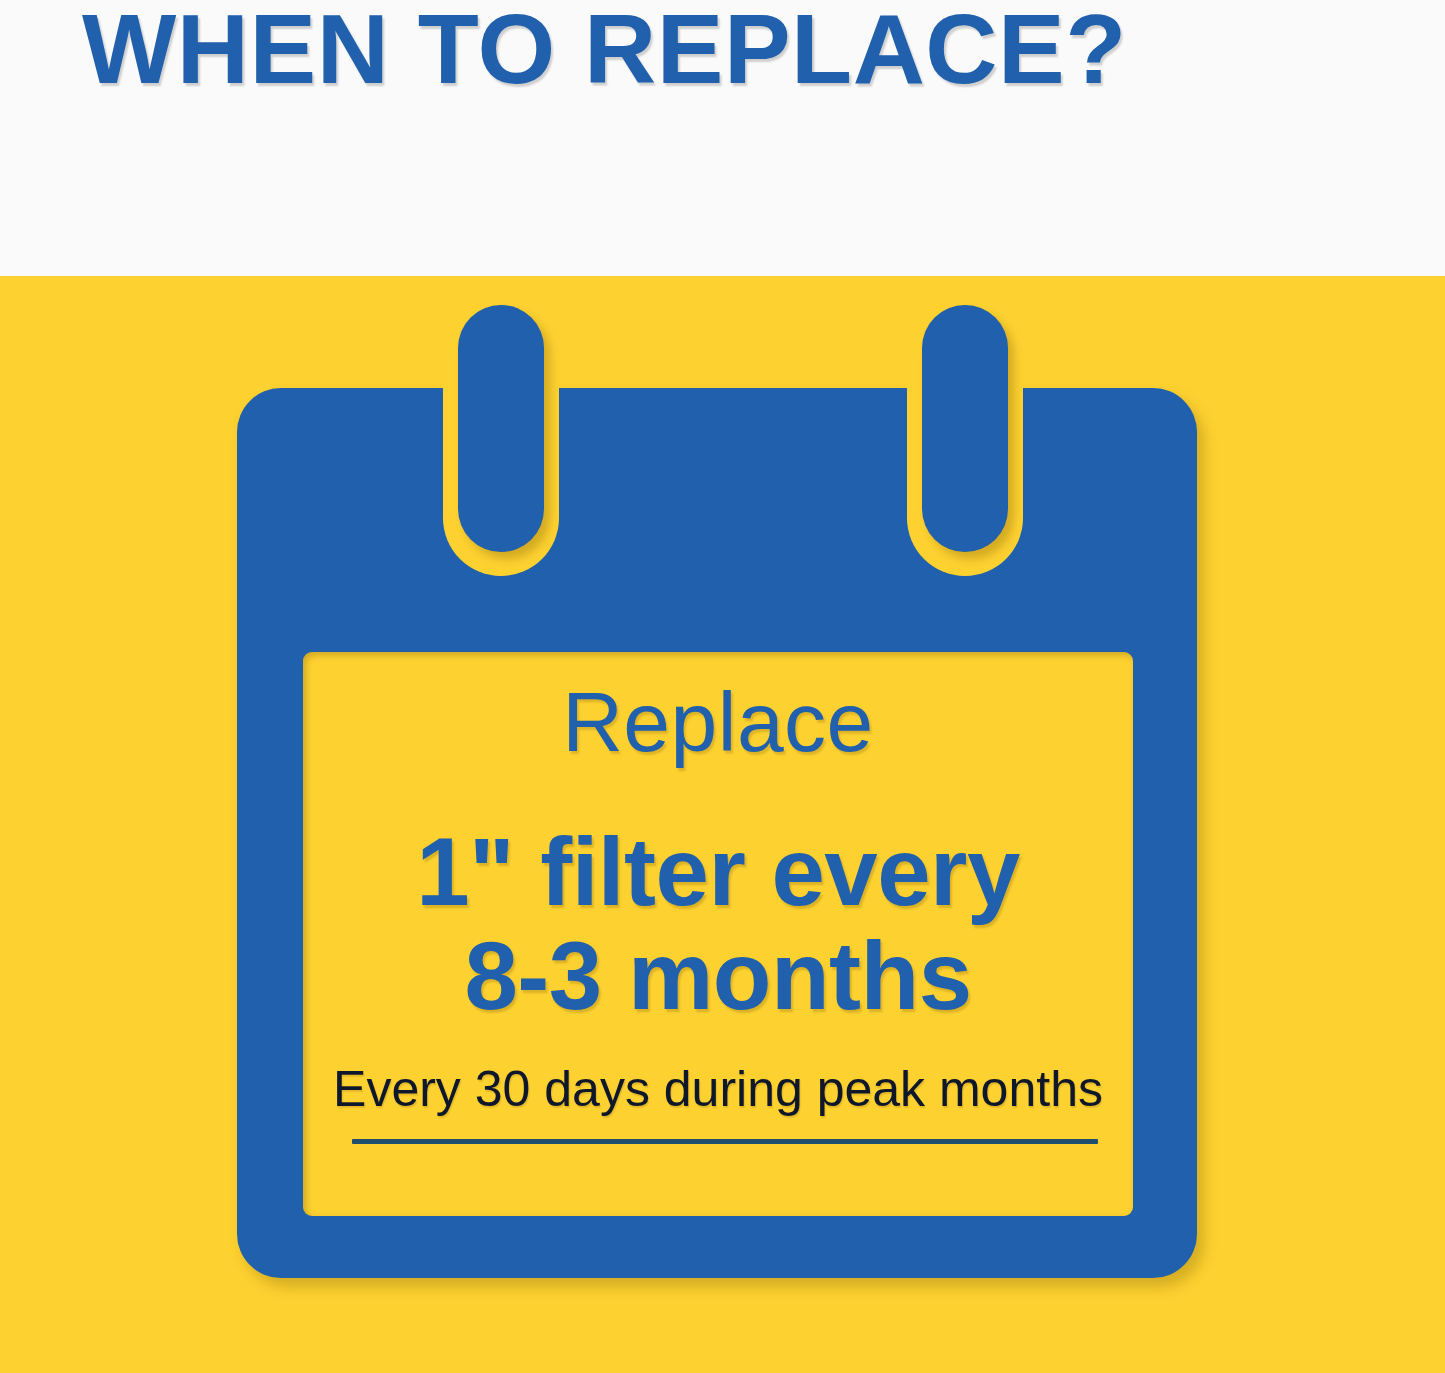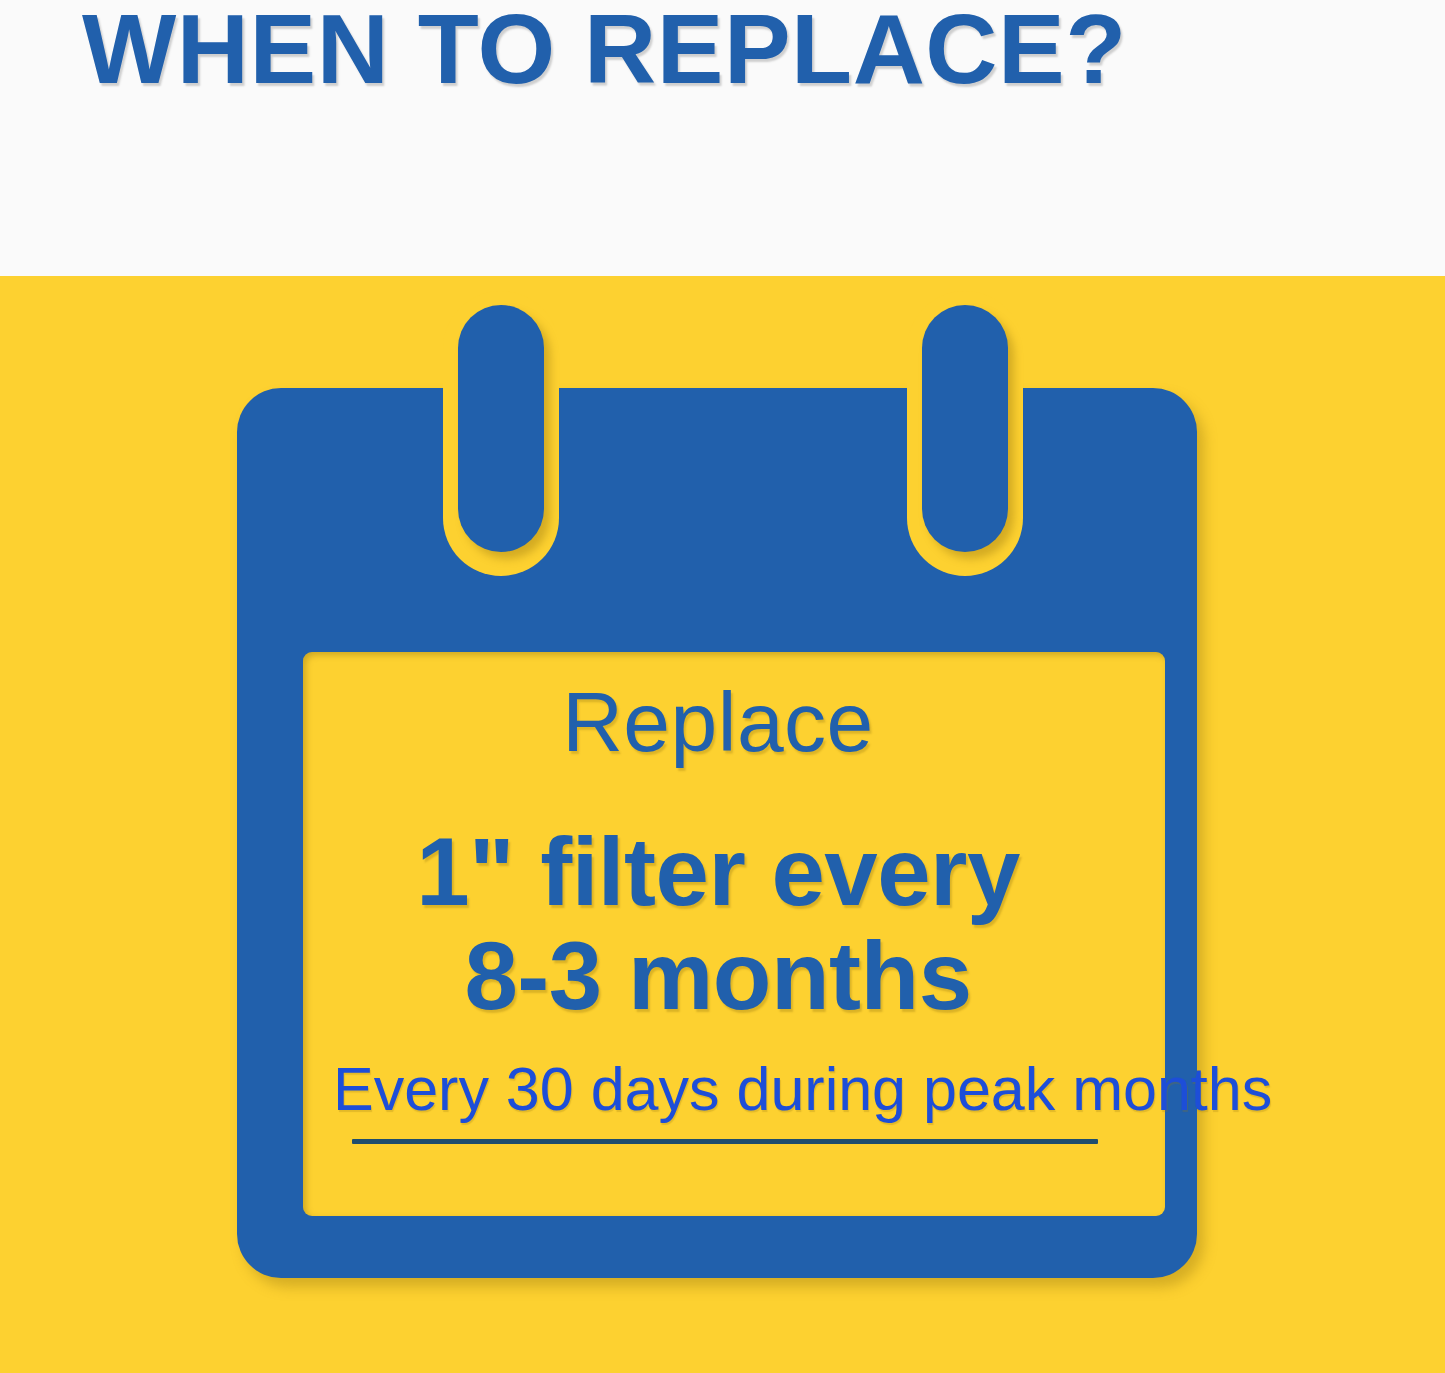--- a/index.html
+++ b/index.html
@@ -104,21 +104,20 @@
   .page {
     position: absolute;
     left: 303px;
     top: 376px;          
     width: 830px;
     height: 564px;       
     background: #fdd130;
     border-radius: 9px;
     box-shadow: inset 3px 3px 6px rgba(120,92,12,0.35);
     z-index: 4;
-    padding-left: 32px;
   }
 
   .page-inner {
     position: absolute;
     left: 0;
     top: 0;
     width: 830px;
     height: 564px;
   }
 
@@ -153,24 +152,24 @@
     white-space: nowrap;
     text-shadow: 2px 3px 2px rgba(150,116,16,0.32);
   }
 
   .line-note {
     position: absolute;
     left: 30px;
     top: 408px;
     width: 770px;
     text-align: center;
-    color: #1d4ed8;
+    color: #0f172a;
     font-family: "Liberation Sans Narrow", "Liberation Sans", sans-serif;
     font-weight: normal;
-    font-size: 61px;
+    font-size: 50px;
     line-height: 58px;
     letter-spacing: 0px;
     white-space: nowrap;
     text-shadow: 1px 2px 1px rgba(150,116,16,0.25);
   }
 
   .note-rule {
     position: absolute;
     left: 49px;           
     top: 487px;           

